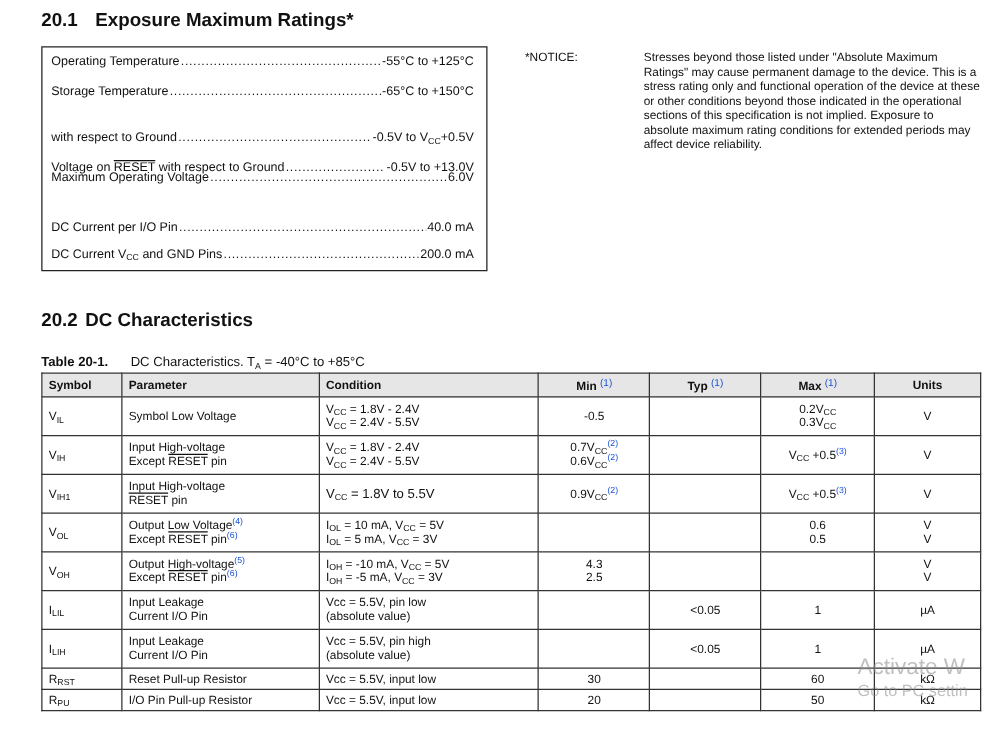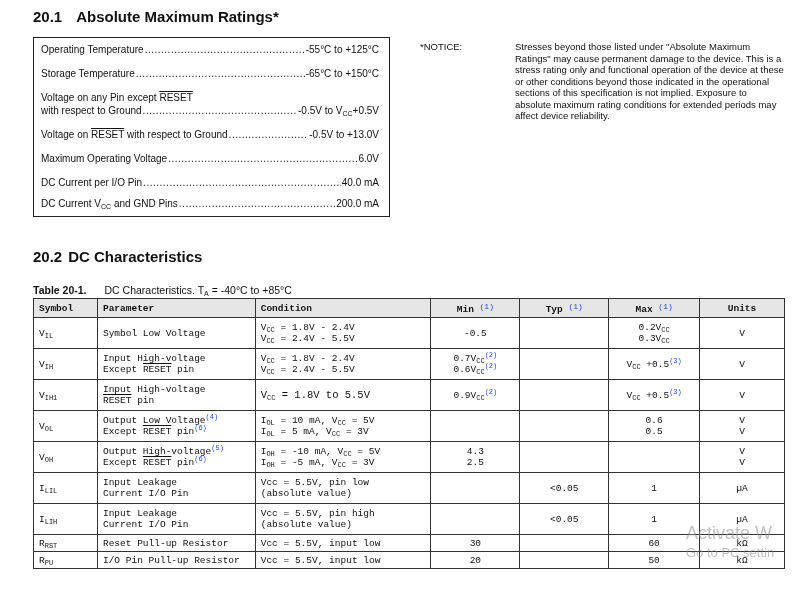--- a/index.html
+++ b/index.html
@@ -14,61 +14,58 @@
   .abs-row .dots { flex:1; overflow:hidden; white-space:nowrap; margin:0 1px; letter-spacing:0.5px; }
   .abs-row .val { white-space:nowrap; }
   .ovl { text-decoration:overline; }
   sub { font-size:7px; vertical-align:-2px; line-height:0; }
   sup { font-size:7px; vertical-align:4px; line-height:0; }
   .notice { position:absolute; left:420px; top:41px; font-size:9.5px; display:flex;gap:19px; }
   .notice .nl { width:76px; }
   .notice .nt { width:270px; line-height:11.5px; }
   .tcap { position:absolute; left:33px; top:284px; font-size:10.5px; }
   .tcap b { margin-right:18px; }
-  table.dc { position:absolute; left:33px; top:298px; border-collapse:collapse; font-size:9.5px; width:752px;font-family:Liberation Mono, monospace; }
+  table.dc { position:absolute; left:33px; top:298px; border-collapse:collapse; font-size:9.5px; width:752px; }
   table.dc th, table.dc td { border:1px solid #333; padding:1px 5px; vertical-align:middle; }
   table.dc th { background:#e6e6e6; font-weight:bold; height:16px; text-align:center; }
   table.dc th.l { text-align:left; }
   table.dc td.c { text-align:center; }
   table.dc td { line-height:11px; }
   .ref { color:#1a4fd6; font-weight:normal; font-size:8px; vertical-align:3px; }
   .sref { color:#1a4fd6; }
   .wm { position:absolute; left:686px; top:523px; font-size:18px; color:rgba(140,140,140,0.55); line-height:20px; }
   .wm2 { position:absolute; left:686px; top:545px; font-size:13px; color:rgba(140,140,140,0.55); }
 </style>
 </head>
 <body>
 
-<div class="h1"><span class="num">20.1</span><span>Absolute Maximum Ratings*</span></div>
+<div class="h1"><span class="num">20.1</span><span>Exposure Maximum Ratings*</span></div>
 
 <div class="abs-box">
   <div class="abs-row" style="top:6px">
       <span class="lbl">Operating Temperature</span>
       <span class="dots">....................................................................</span>
       <span class="val">-55°C to +125°C</span>
     </div>
   <div class="abs-row" style="top:30px">
       <span class="lbl">Storage Temperature</span>
       <span class="dots">....................................................................</span>
       <span class="val">-65°C to +150°C</span>
     </div>
-  <div class="abs-row" style="top:54px">
-      <span class="lbl"><span>Voltage on any Pin except </span><span class="ovl">RESET</span></span>
-    </div>
   <div class="abs-row" style="top:67px">
       <span class="lbl">with respect to Ground</span>
       <span class="dots">....................................................................</span>
       <span class="val"><span>-0.5V to V</span><sub>CC</sub><span>+0.5V</span></span>
     </div>
   <div class="abs-row" style="top:91px">
       <span class="lbl"><span>Voltage on </span><span class="ovl">RESET</span><span> with respect to Ground</span></span>
       <span class="dots">....................................................................</span>
       <span class="val">-0.5V to +13.0V</span>
     </div>
-  <div class="abs-row" style="top:115px">
+  <div class="abs-row" style="top:99px">
       <span class="lbl">Maximum Operating Voltage</span>
       <span class="dots">........................................................................................</span>
       <span class="val">6.0V</span>
     </div>
   <div class="abs-row" style="top:139px">
       <span class="lbl">DC Current per I/O Pin</span>
       <span class="dots">........................................................................................</span>
       <span class="val">40.0 mA</span>
     </div>
   <div class="abs-row" style="top:160px">

